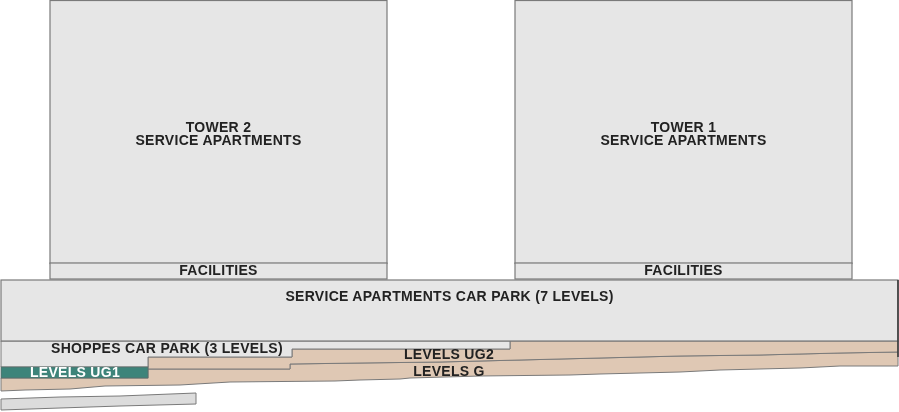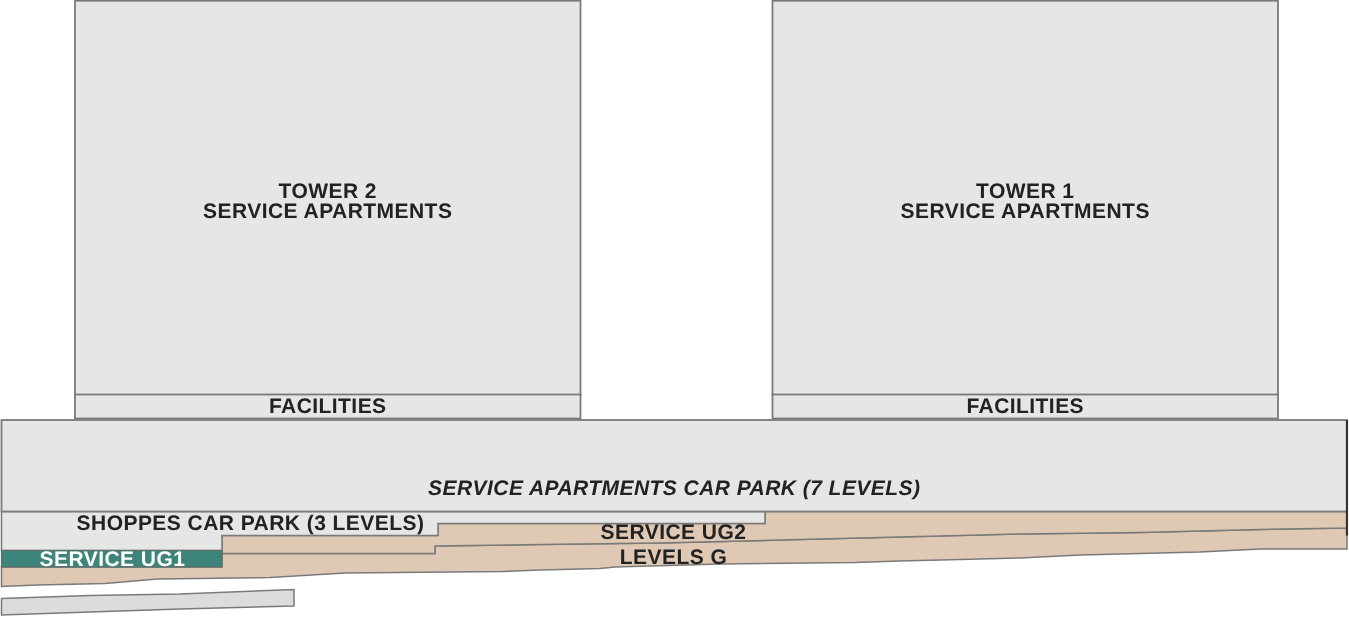--- a/index.html
+++ b/index.html
@@ -34,17 +34,17 @@
 </svg>
 
 <div class="lbl" style="left:50px;width:337px;top:121px;">TOWER 2</div>
 <div class="lbl" style="left:50px;width:337px;top:134px;">SERVICE APARTMENTS</div>
 <div class="lbl" style="left:50px;width:337px;top:264px;">FACILITIES</div>
 
 <div class="lbl" style="left:515px;width:337px;top:121px;">TOWER 1</div>
 <div class="lbl" style="left:515px;width:337px;top:134px;">SERVICE APARTMENTS</div>
 <div class="lbl" style="left:515px;width:337px;top:264px;">FACILITIES</div>
 
-<div class="lbl" style="left:0px;width:899px;top:319px;font-style:italic;">SERVICE APARTMENTS CAR PARK (7 LEVELS)</div>
+<div class="lbl" style="left:0px;width:899px;top:290px;">SERVICE APARTMENTS CAR PARK (7 LEVELS)</div>
 <div class="lbl" style="left:0px;width:294px;top:342px;margin-left:20px;">SHOPPES CAR PARK (3 LEVELS)</div>
-<div class="lbl" style="left:399px;width:100px;top:348px;">SERVICE UG2</div>
-<div class="lbl light" style="left:0px;width:150px;top:366px;">SERVICE UG1</div>
+<div class="lbl" style="left:399px;width:100px;top:348px;">LEVELS UG2</div>
+<div class="lbl light" style="left:0px;width:150px;top:366px;">LEVELS UG1</div>
 <div class="lbl" style="left:399px;width:100px;top:365px;">LEVELS G</div>
 
 </body></html>

